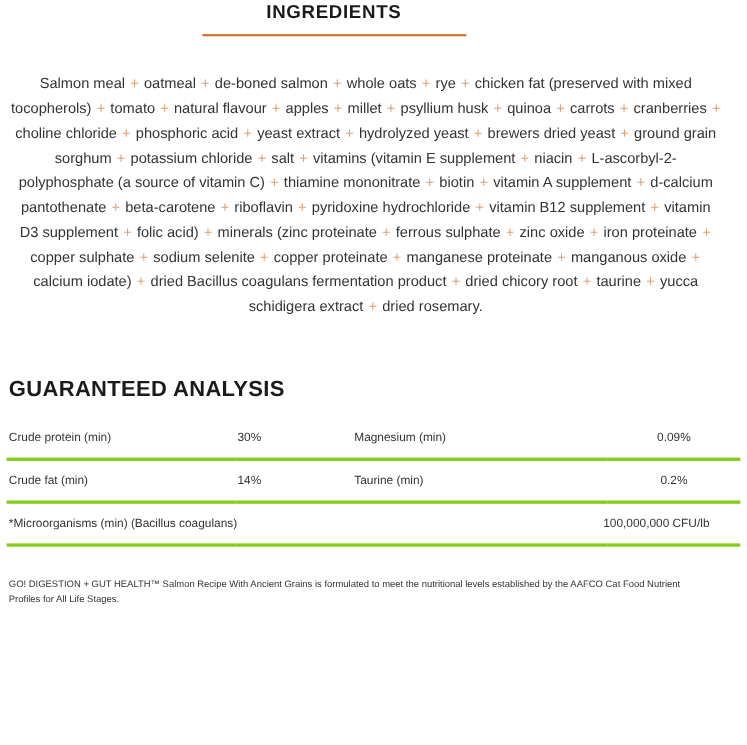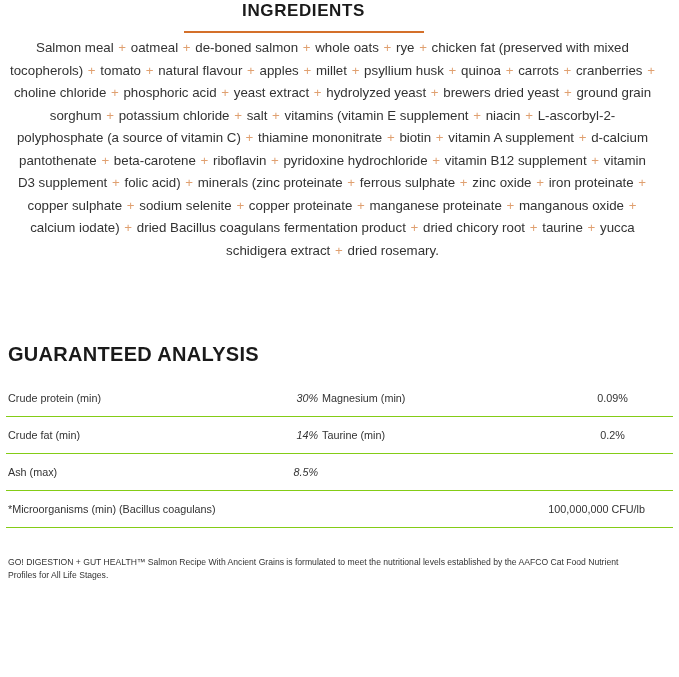--- a/index.html
+++ b/index.html
@@ -36,21 +36,21 @@
     padding-top: 0px;
     line-height: 22px;
   }
   .ing-rule {
     width: 240px;
     height: 2px;
     background: #d4702a;
     margin: 9px auto 0 auto;
   }
   .ing-body {
-    margin: 4px auto 0 auto;
+    margin: 32px auto 0 auto;
     width: 645px;
     text-align: center;
     font-size: 13.3px;
     line-height: 22.5px;
     color: #333333;
   }
   .sep {
     color: #e0a070;
     padding: 0 1px;
   }
@@ -73,27 +73,27 @@
     line-height: 20px;
   }
   table.ga-table {
     width: 100%;
     border-collapse: collapse;
     margin-top: 16px;
     font-size: 10.8px;
     color: #333333;
   }
   table.ga-table td {
-    border-bottom: 1px solid #84cc16;
+    border-bottom: 3px solid #84cc16;
     padding: 11px 2px 11px 2px;
     vertical-align: middle;
     line-height: 14px;
   }
   td.lbl-left { width: 210px; text-align: left; }
-  td.val-left { width: 105px; text-align: right; padding-left: 12px; font-style: italic; }
+  td.val-left { width: 105px; text-align: left; padding-left: 12px; }
   td.lbl-right { width: 235px; text-align: left; }
   td.val-right { width: 120px; text-align: center; padding-left: 12px; }
   tr.micro td.micro-label { text-align: left; }
   tr.micro td.micro-value { text-align: right; padding-right: 28px; }
 
   .ga-footnote {
     margin-top: 12px;
     font-size: 8.6px;
     color: #333333;
     line-height: 12px;
@@ -129,26 +129,20 @@
           <td class="val-left">30%</td>
           <td class="lbl-right">Magnesium (min)</td>
           <td class="val-right">0.09%</td>
         </tr>
         <tr>
           <td class="lbl-left">Crude fat (min)</td>
           <td class="val-left">14%</td>
           <td class="lbl-right">Taurine (min)</td>
           <td class="val-right">0.2%</td>
         </tr>
-        <tr>
-          <td class="lbl-left">Ash (max)</td>
-          <td class="val-left">8.5%</td>
-          <td class="lbl-right"></td>
-          <td class="val-right"></td>
-        </tr>
         <tr class="micro">
           <td class="micro-label" colspan="2">*Microorganisms (min) (Bacillus coagulans)</td>
           <td class="micro-value" colspan="2">100,000,000 CFU/lb</td>
         </tr>
       </tbody>
     </table>
 
     <p class="ga-statement">GO! DIGESTION + GUT HEALTH™ Salmon Recipe With Ancient Grains is formulated to meet the nutritional levels established by the AAFCO Cat Food Nutrient Profiles for All Life Stages.</p>
   </section>
 

